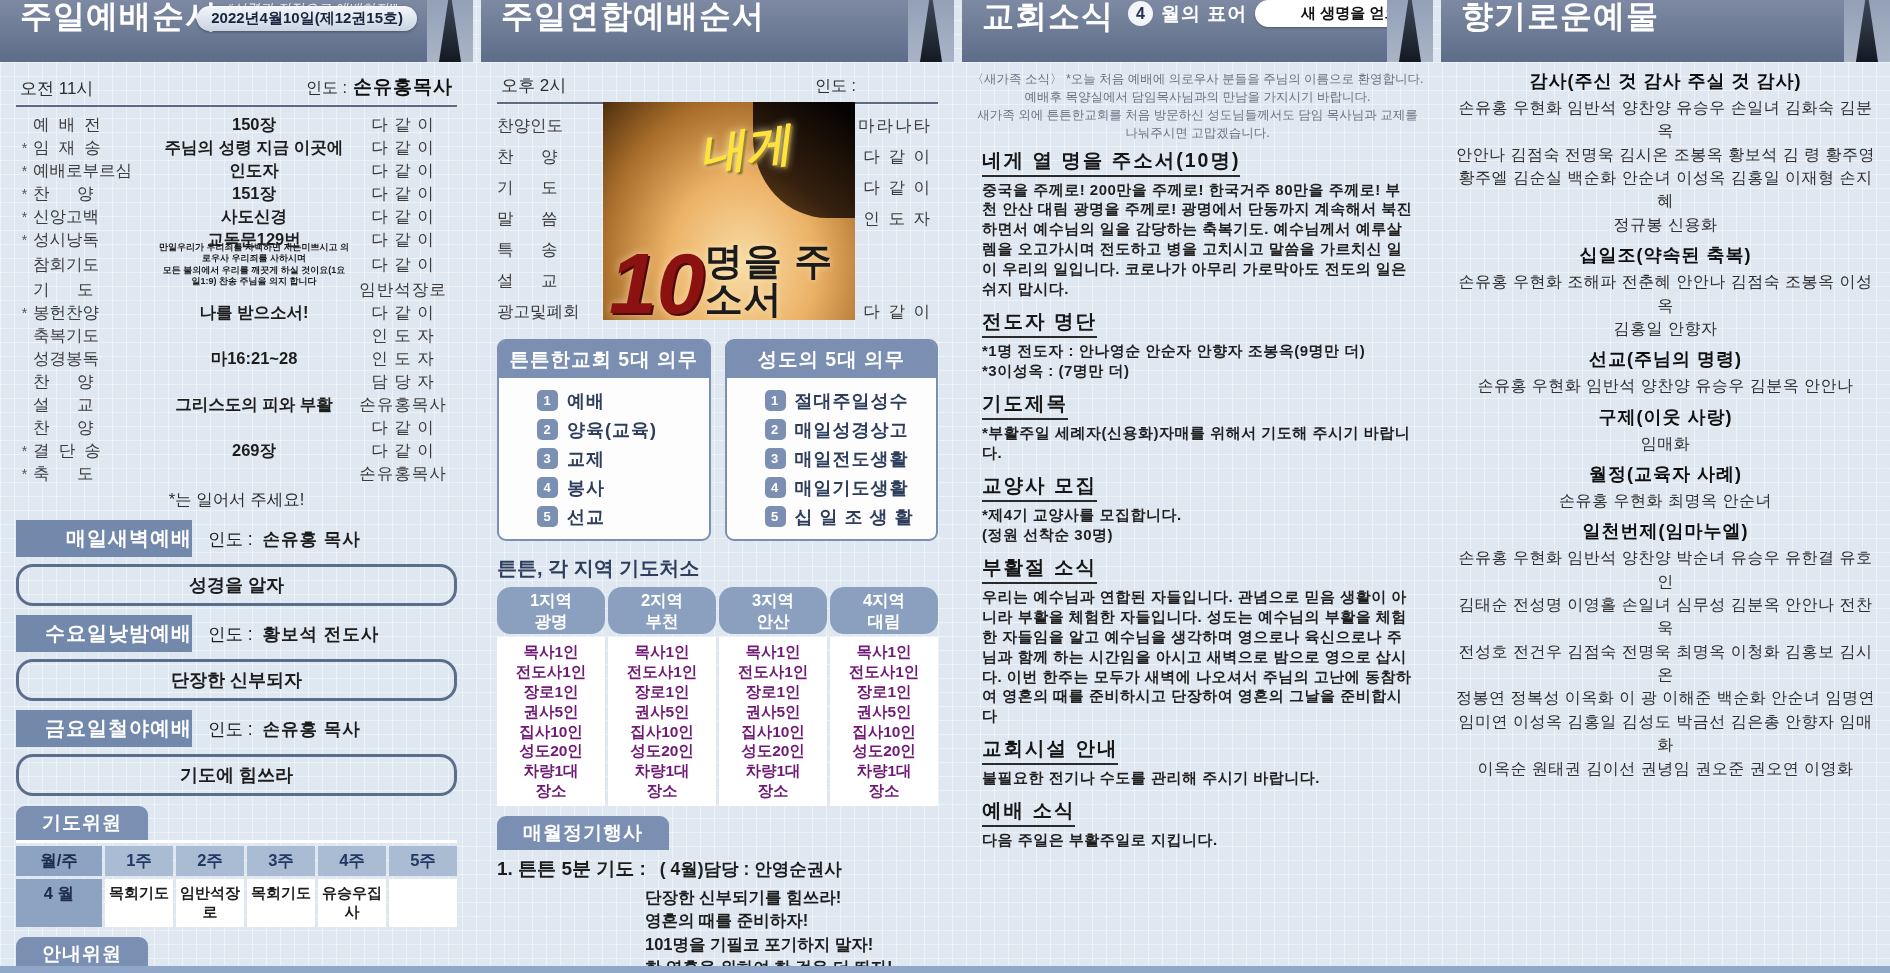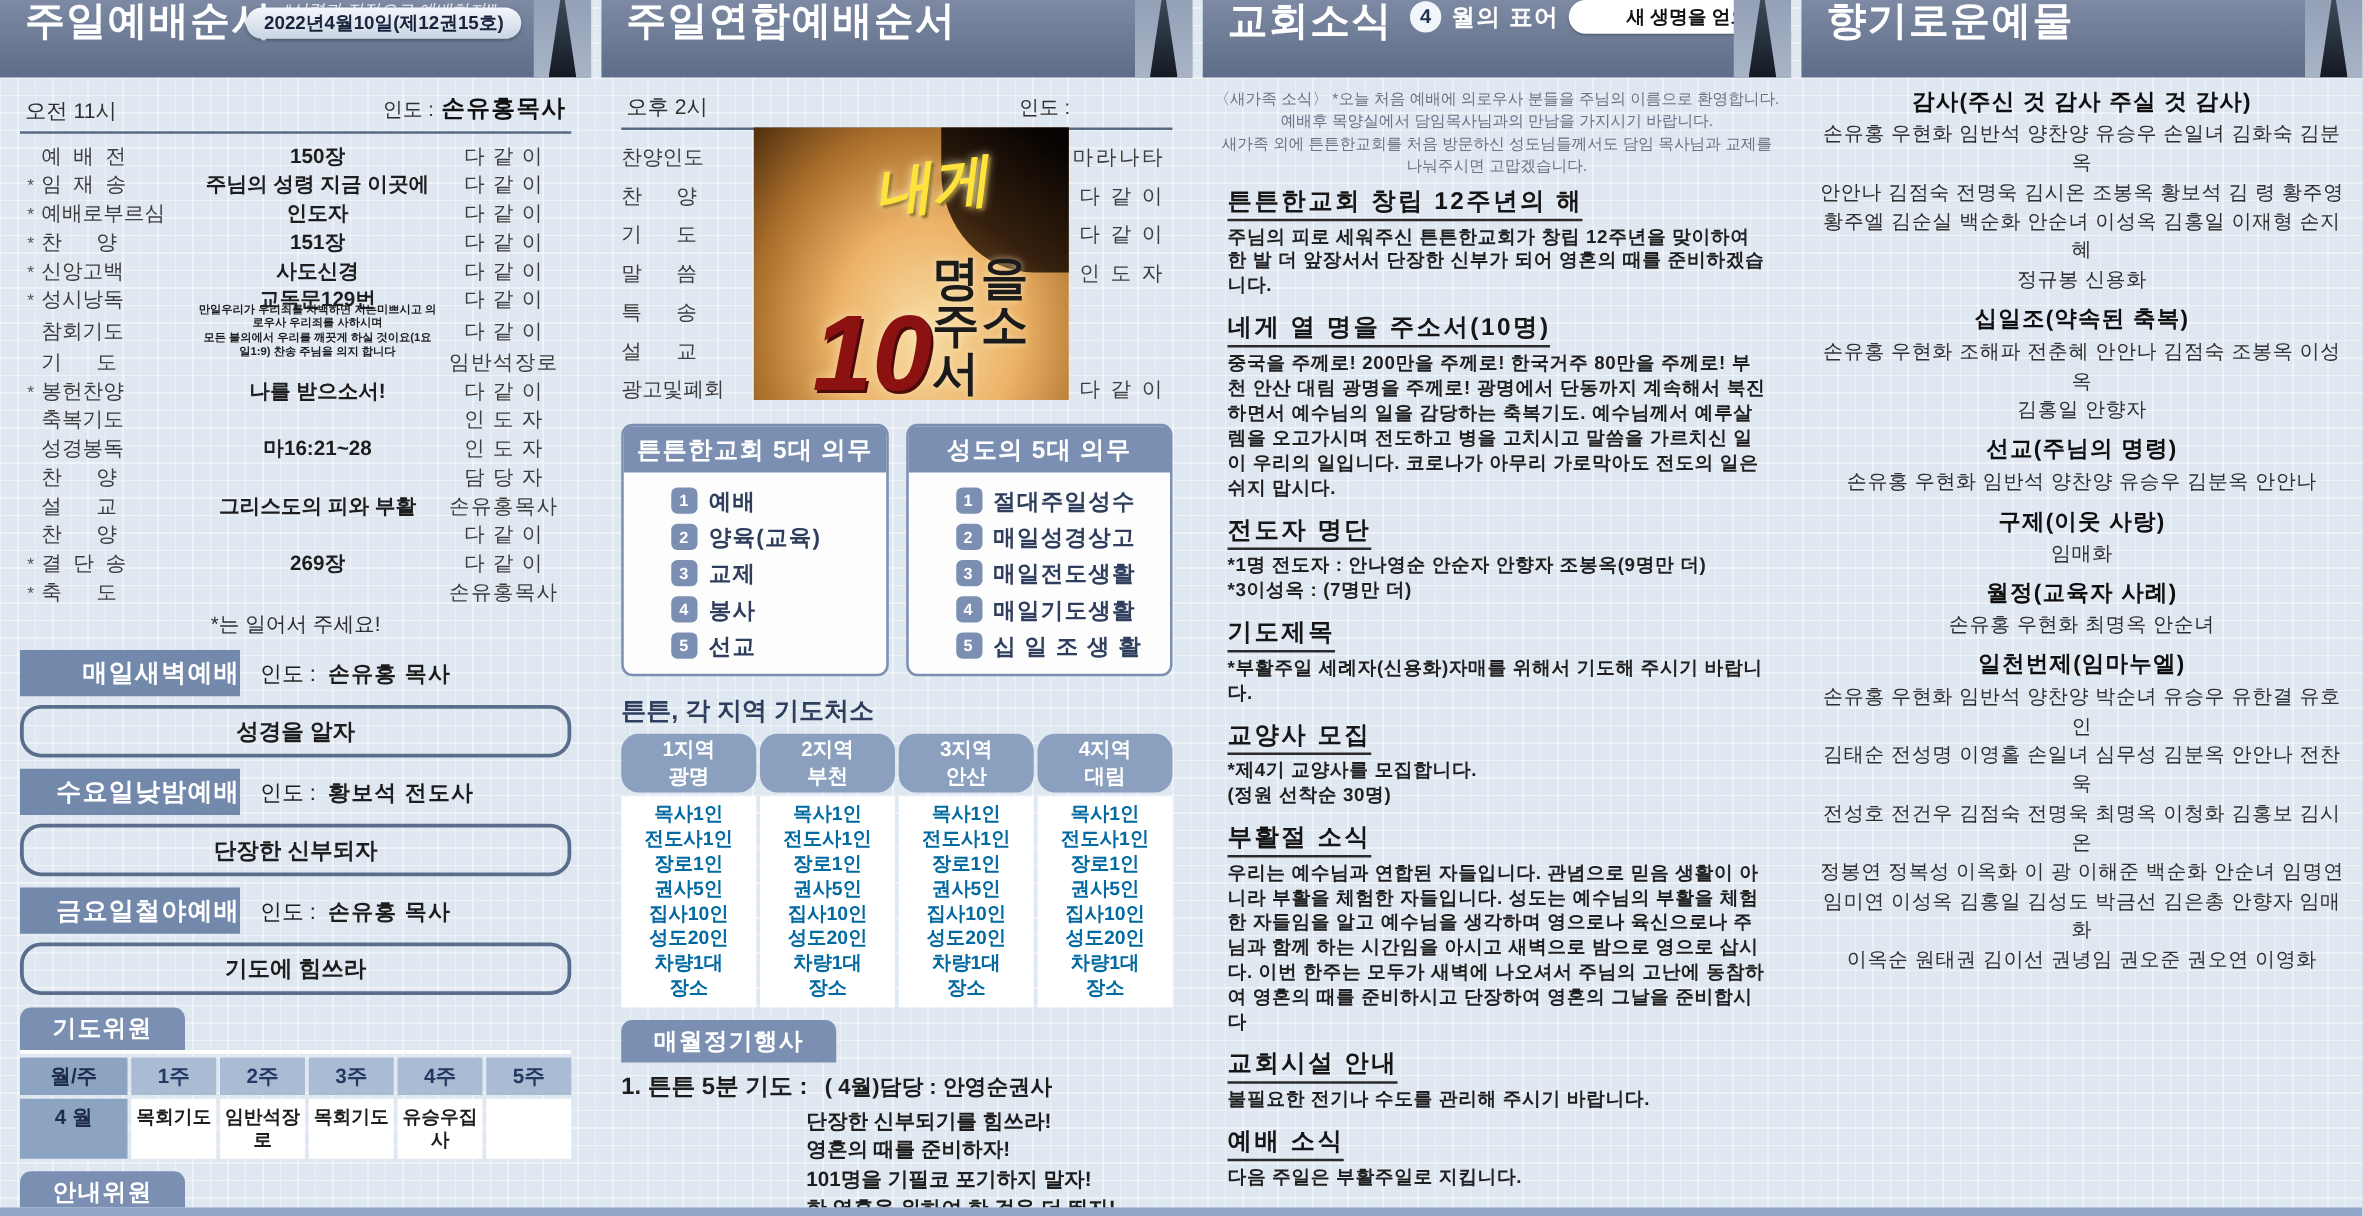--- a/index.html
+++ b/index.html
@@ -71,39 +71,39 @@
   .svc2{position:relative;min-height:222px;}
   .svc2 .row{height:31px;}
   .svc2 .lbl{width:108px;}
   .svc2 .rgt{flex:1;text-align:right;padding-right:6px;letter-spacing:2px;}
   .poster{position:absolute;left:106px;top:-2px;width:252px;height:218px;overflow:hidden;
        background:radial-gradient(ellipse at 55% 75%, #f8dda6 0%, #ecb267 38%, #a86d2a 72%, #4e2e0e 100%);}
   .poster .hands{position:absolute;right:-18px;top:-14px;width:120px;height:130px;
        background:linear-gradient(215deg,#060302 20%,#35200e 70%,#6b4420 100%);border-radius:0 0 0 62%;}
   .poster .p1{position:absolute;left:96px;top:16px;font-size:46px;font-weight:bold;font-style:italic;
        color:#ffe23c;transform:rotate(-7deg);text-shadow:0 0 8px rgba(255,250,190,.9),2px 2px 2px #6b4a00;}
-  .poster .p-bottom{position:absolute;left:6px;bottom:2px;display:flex;align-items:flex-end;margin-left:41px;}
+  .poster .p-bottom{position:absolute;left:6px;bottom:2px;display:flex;align-items:flex-end;}
   .poster .p2{font-size:86px;line-height:.8;font-weight:bold;font-style:italic;color:#8c1212;
        text-shadow:2px 2px 0 #4c0a0a,0 0 10px rgba(255,240,200,.6);}
   .poster .p3{font-size:38px;font-weight:bold;color:#1b1b1b;letter-spacing:1px;line-height:1;
        text-shadow:0 0 6px rgba(255,240,200,.7);}
   .duties{display:flex;gap:14px;margin:12px 16px 0;}
   .duty{flex:1;background:#fdfdfe;border:2px solid #7b8fb2;border-radius:9px;padding-bottom:8px;}
   .duty-h{background:#7b8fb2;color:#fff;font-weight:bold;font-size:19.5px;text-align:center;
        padding:5px 0;border-radius:6px 6px 0 0;margin-bottom:8px;letter-spacing:1px;}
   .duty-list{list-style:none;}
   .duty-list li{display:flex;align-items:center;gap:9px;font-size:18px;font-weight:bold;
        color:#2e3e5c;padding:2.5px 0 2.5px 38px;letter-spacing:1px;}
   .num{flex:0 0 21px;height:21px;background:#7b8fb2;color:#fff;border-radius:5px;font-size:13px;
        display:flex;align-items:center;justify-content:center;}
   .region-heading{margin:14px 16px 5px;font-size:20px;font-weight:bold;color:#2e3e5c;}
   .region-table{margin:0 16px;display:grid;grid-template-columns:repeat(4,1fr);gap:3px;}
   .rg-h{background:#8ba0bf;color:#fff;font-weight:bold;font-size:16.5px;text-align:center;
        padding:3px 0;line-height:1.25;border-radius:14px;}
-  .rg-b{background:#fff;text-align:center;font-size:15.5px;font-weight:bold;color:#0369a1;
+  .rg-b{background:#fff;text-align:center;font-size:15.5px;font-weight:bold;color:#701a75;
        line-height:1.28;padding:5px 0;}
   .monthly{margin:4px 16px 0;}
   .m-line{display:flex;align-items:flex-start;gap:14px;margin-top:6px;}
   .m-item{font-size:19px;font-weight:bold;color:#1d1d1d;white-space:nowrap;}
   .m-charge{font-size:17.5px;font-weight:bold;color:#1d1d1d;padding-top:1px;}
   .m-slogans{margin:4px 0 0 148px;}
   .m-slogans div{font-size:16.5px;font-weight:bold;color:#1d1d1d;line-height:1.42;}
 
   
   .hdr3-extra{display:flex;align-items:center;gap:8px;margin:0 0 1px 14px;}
@@ -514,24 +514,20 @@
       <span class="spire"></span>
     </div>
     <div class="notice">
 
     <div>〈새가족 소식〉 *오늘 처음 예배에 의로우사 분들을 주님의 이름으로 환영합니다.</div>
         <div>예배후 목양실에서 담임목사님과의 만남을 가지시기 바랍니다.</div>
         <div>새가족 외에 튼튼한교회를 처음 방문하신 성도님들께서도 담임 목사님과 교제를 나눠주시면 고맙겠습니다.</div>
       </div>
     <div class="secs">
 
-        <div class="sec">
-          <div><span class="sec-title">튼튼한교회 창립 12주년의 해</span></div>
-          <div class="sec-body">주님의 피로 세워주신 튼튼한교회가 창립 12주년을 맞이하여 한 발 더 앞장서서 단장한 신부가 되어 영혼의 때를 준비하겠습니다.</div>
-        </div>
 
         <div class="sec">
           <div><span class="sec-title">네게 열 명을 주소서(10명)</span></div>
           <div class="sec-body">중국을 주께로! 200만을 주께로! 한국거주 80만을 주께로! 부천 안산 대림 광명을 주께로! 광명에서 단동까지 계속해서 북진하면서 예수님의 일을 감당하는 축복기도. 예수님께서 예루살렘을 오고가시며 전도하고 병을 고치시고 말씀을 가르치신 일이 우리의 일입니다. 코로나가 아무리 가로막아도 전도의 일은 쉬지 맙시다.</div>
         </div>
 
         <div class="sec">
           <div><span class="sec-title">전도자 명단</span></div>
           <div class="sec-body">*1명 전도자 : 안나영순 안순자 안향자 조봉옥(9명만 더)
 *3이성옥 : (7명만 더)</div>

